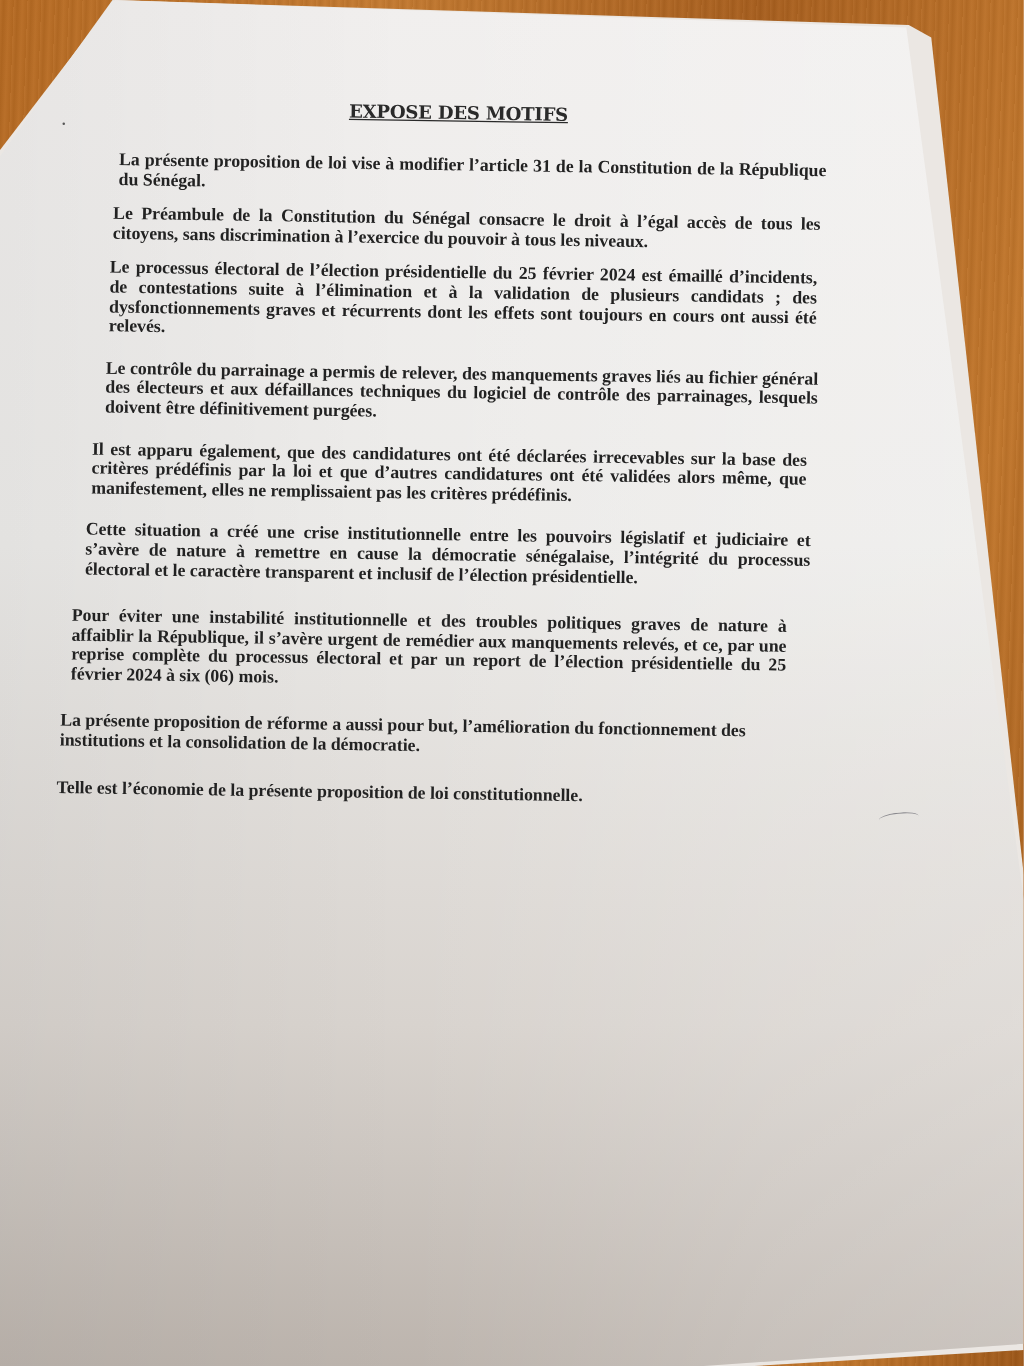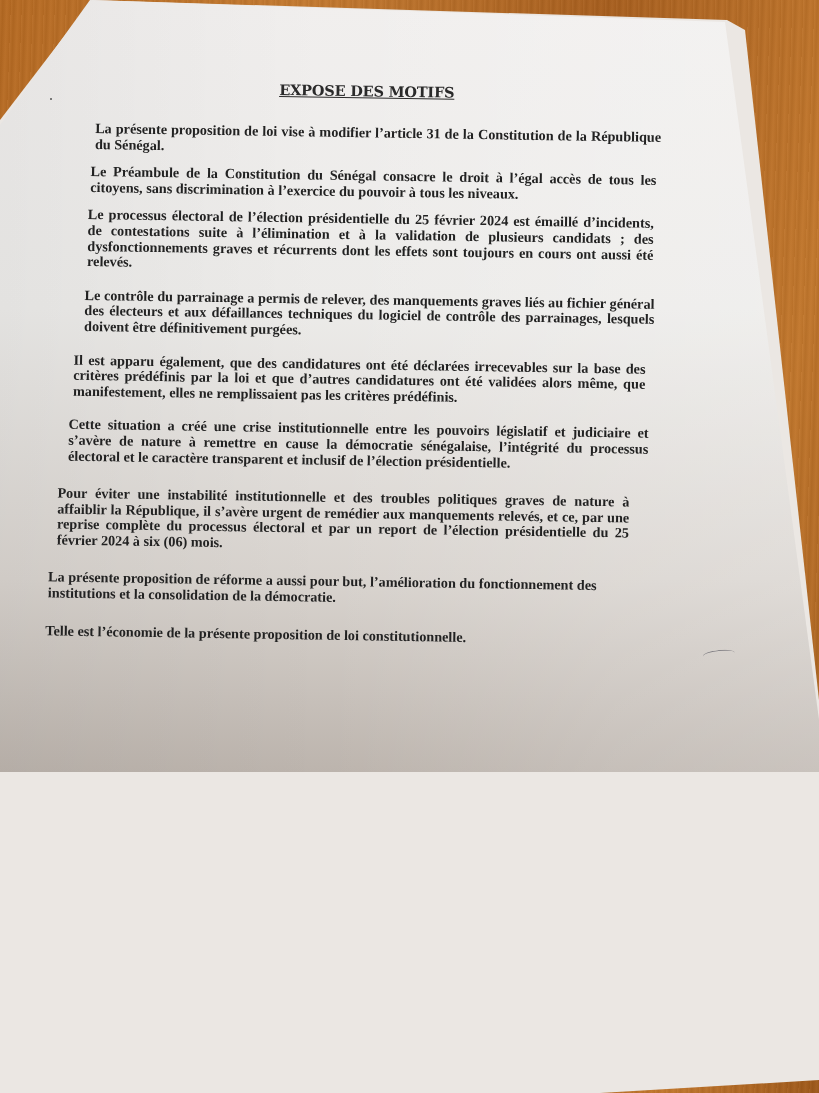--- a/index.html
+++ b/index.html
@@ -26,21 +26,21 @@
       width: 819px;
       height: 1093px;
       background: #ebe7e3;
       clip-path: polygon(92px 0px, 727px 20px, 745px 30px, 819px 700px, 819px 1080px, 600px 1093px, 0px 1093px, 0px 120px);
     }
     .sheet {
       position: absolute;
       left: 0;
       top: 0;
       width: 819px;
-      height: 772px;
+      height: 1093px;
       background: linear-gradient(180deg, #f1efee 0%, #ecebe9 40%, #d8d3ce 75%, #bcb4ad 100%);
       clip-path: polygon(90px 0px, 725px 22px, 819px 720px, 819px 1075px, 560px 1093px, 0px 1093px, 0px 125px);
     }
     .sheet-shade {
       position: absolute;
       inset: 0;
       background: linear-gradient(90deg, rgba(0,0,0,0.04) 0%, rgba(0,0,0,0) 40%, rgba(255,255,255,0.15) 75%, rgba(255,255,255,0.2) 100%);
       pointer-events: none;
     }
     .content {

